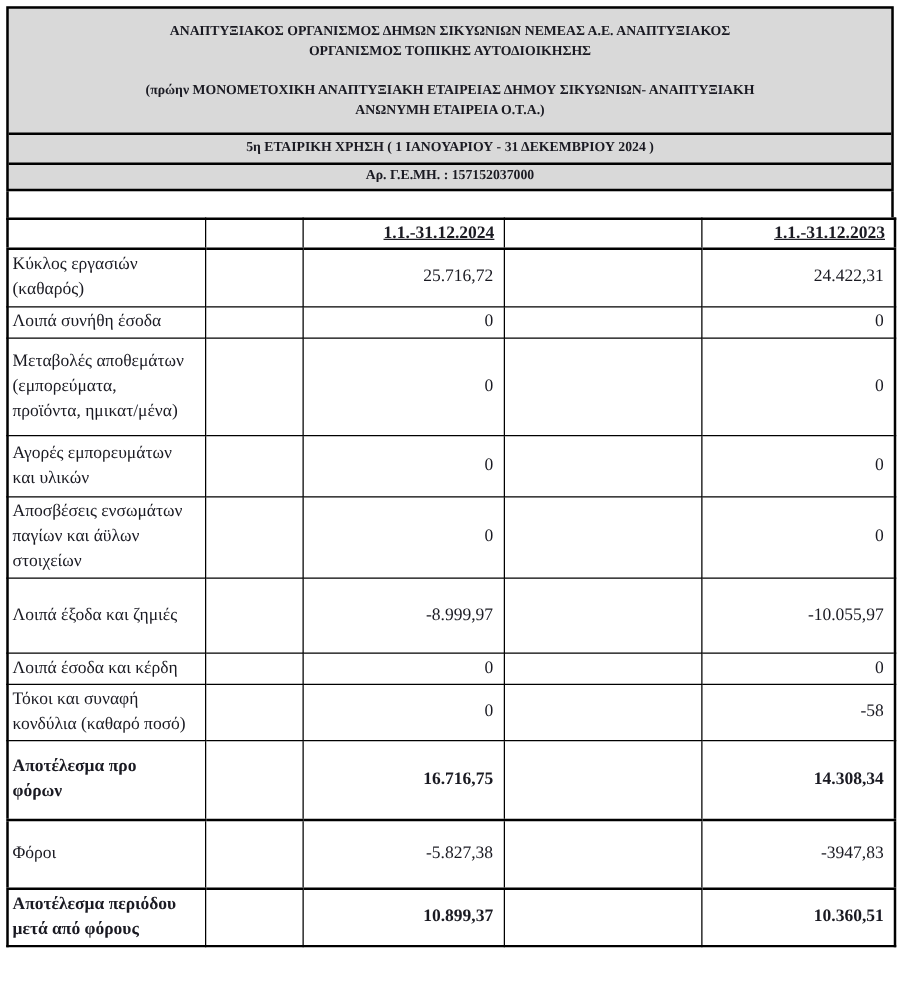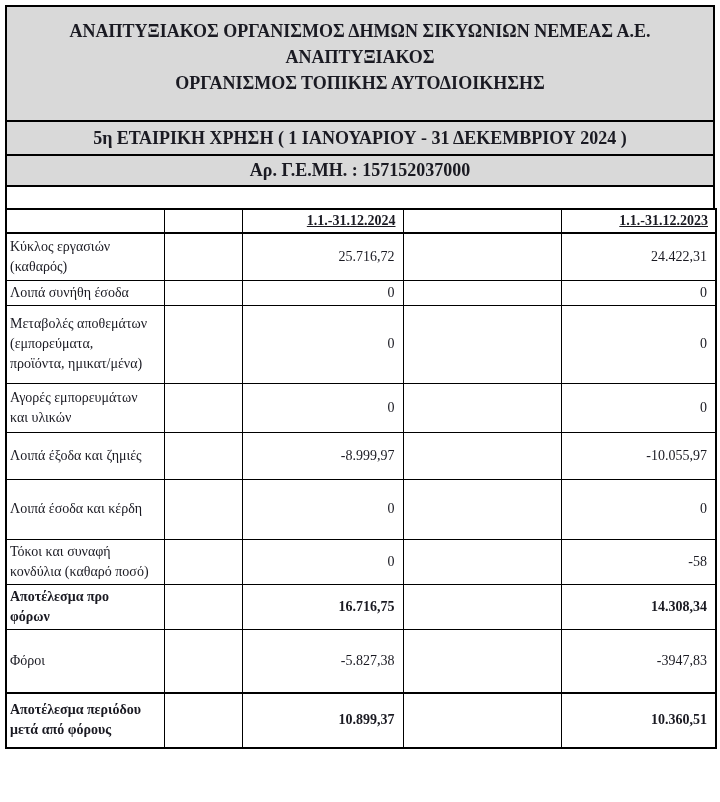--- a/index.html
+++ b/index.html
@@ -18,21 +18,21 @@
     width: 710px;
     margin: 5px 0 0 5px;
   }
 
   
   .header-block {
     background: var(--header-bg);
     border: 2px solid var(--border-color);
     text-align: center;
     font-weight: bold;
-    font-size: 18px;
+    font-size: 11px;
     line-height: 1.45;
   }
   .hdr-sec { border-top: 2px solid var(--border-color); }
   .hdr-sec:first-child { border-top: none; }
   .hdr-company { padding: 11px 12px 9px 12px; }
   .hdr-company p { white-space: pre-line; max-width: 672px; margin: 0 auto; }
   .hdr-company .company { margin-bottom: 15px; }
   .hdr-line { padding: 3px 8px; white-space: pre-line; }
   .hdr-registry { padding: 1px 8px 2px 8px; }
 
@@ -100,20 +100,22 @@
 </style>
 </head>
 <body>
 
 <div class="doc">
 
   <header class="header-block">
     <div class="hdr-sec hdr-company">
       <p class="company">ΑΝΑΠΤΥΞΙΑΚΟΣ ΟΡΓΑΝΙΣΜΟΣ ΔΗΜΩΝ ΣΙΚΥΩΝΙΩΝ ΝΕΜΕΑΣ Α.Ε. ΑΝΑΠΤΥΞΙΑΚΟΣ
 ΟΡΓΑΝΙΣΜΟΣ ΤΟΠΙΚΗΣ ΑΥΤΟΔΙΟΙΚΗΣΗΣ</p>
+      <p class="former">(πρώην ΜΟΝΟΜΕΤΟΧΙΚΗ ΑΝΑΠΤΥΞΙΑΚΗ ΕΤΑΙΡΕΙΑΣ ΔΗΜΟΥ ΣΙΚΥΩΝΙΩΝ- ΑΝΑΠΤΥΞΙΑΚΗ
+ΑΝΩΝΥΜΗ ΕΤΑΙΡΕΙΑ Ο.Τ.Α.)</p>
     </div>
     <div class="hdr-sec hdr-line">5η ΕΤΑΙΡΙΚΗ ΧΡΗΣΗ ( 1 ΙΑΝΟΥΑΡΙΟΥ - 31 ΔΕΚΕΜΒΡΙΟΥ 2024 )</div>
     <div class="hdr-sec hdr-line hdr-registry">Αρ. Γ.Ε.ΜΗ. : 157152037000</div>
   </header>
 
   <div class="spacer-row"></div>
 
   <table class="results-table">
     <colgroup>
       <col style="width:158px">
@@ -158,20 +160,29 @@
   </tr>
         <tr>
     <td class="label">Αγορές εμπορευμάτων
 και υλικών</td>
     <td class="empty-cell"></td>
     <td class="num">0</td>
     <td class="empty-cell"></td>
     <td class="num">0</td>
   </tr>
         <tr>
+    <td class="label">Αποσβέσεις ενσωμάτων
+παγίων και άϋλων
+στοιχείων</td>
+    <td class="empty-cell"></td>
+    <td class="num">0</td>
+    <td class="empty-cell"></td>
+    <td class="num">0</td>
+  </tr>
+        <tr>
     <td class="label">Λοιπά έξοδα και ζημιές</td>
     <td class="empty-cell"></td>
     <td class="num">-8.999,97</td>
     <td class="empty-cell"></td>
     <td class="num">-10.055,97</td>
   </tr>
         <tr>
     <td class="label">Λοιπά έσοδα και κέρδη</td>
     <td class="empty-cell"></td>
     <td class="num">0</td>

